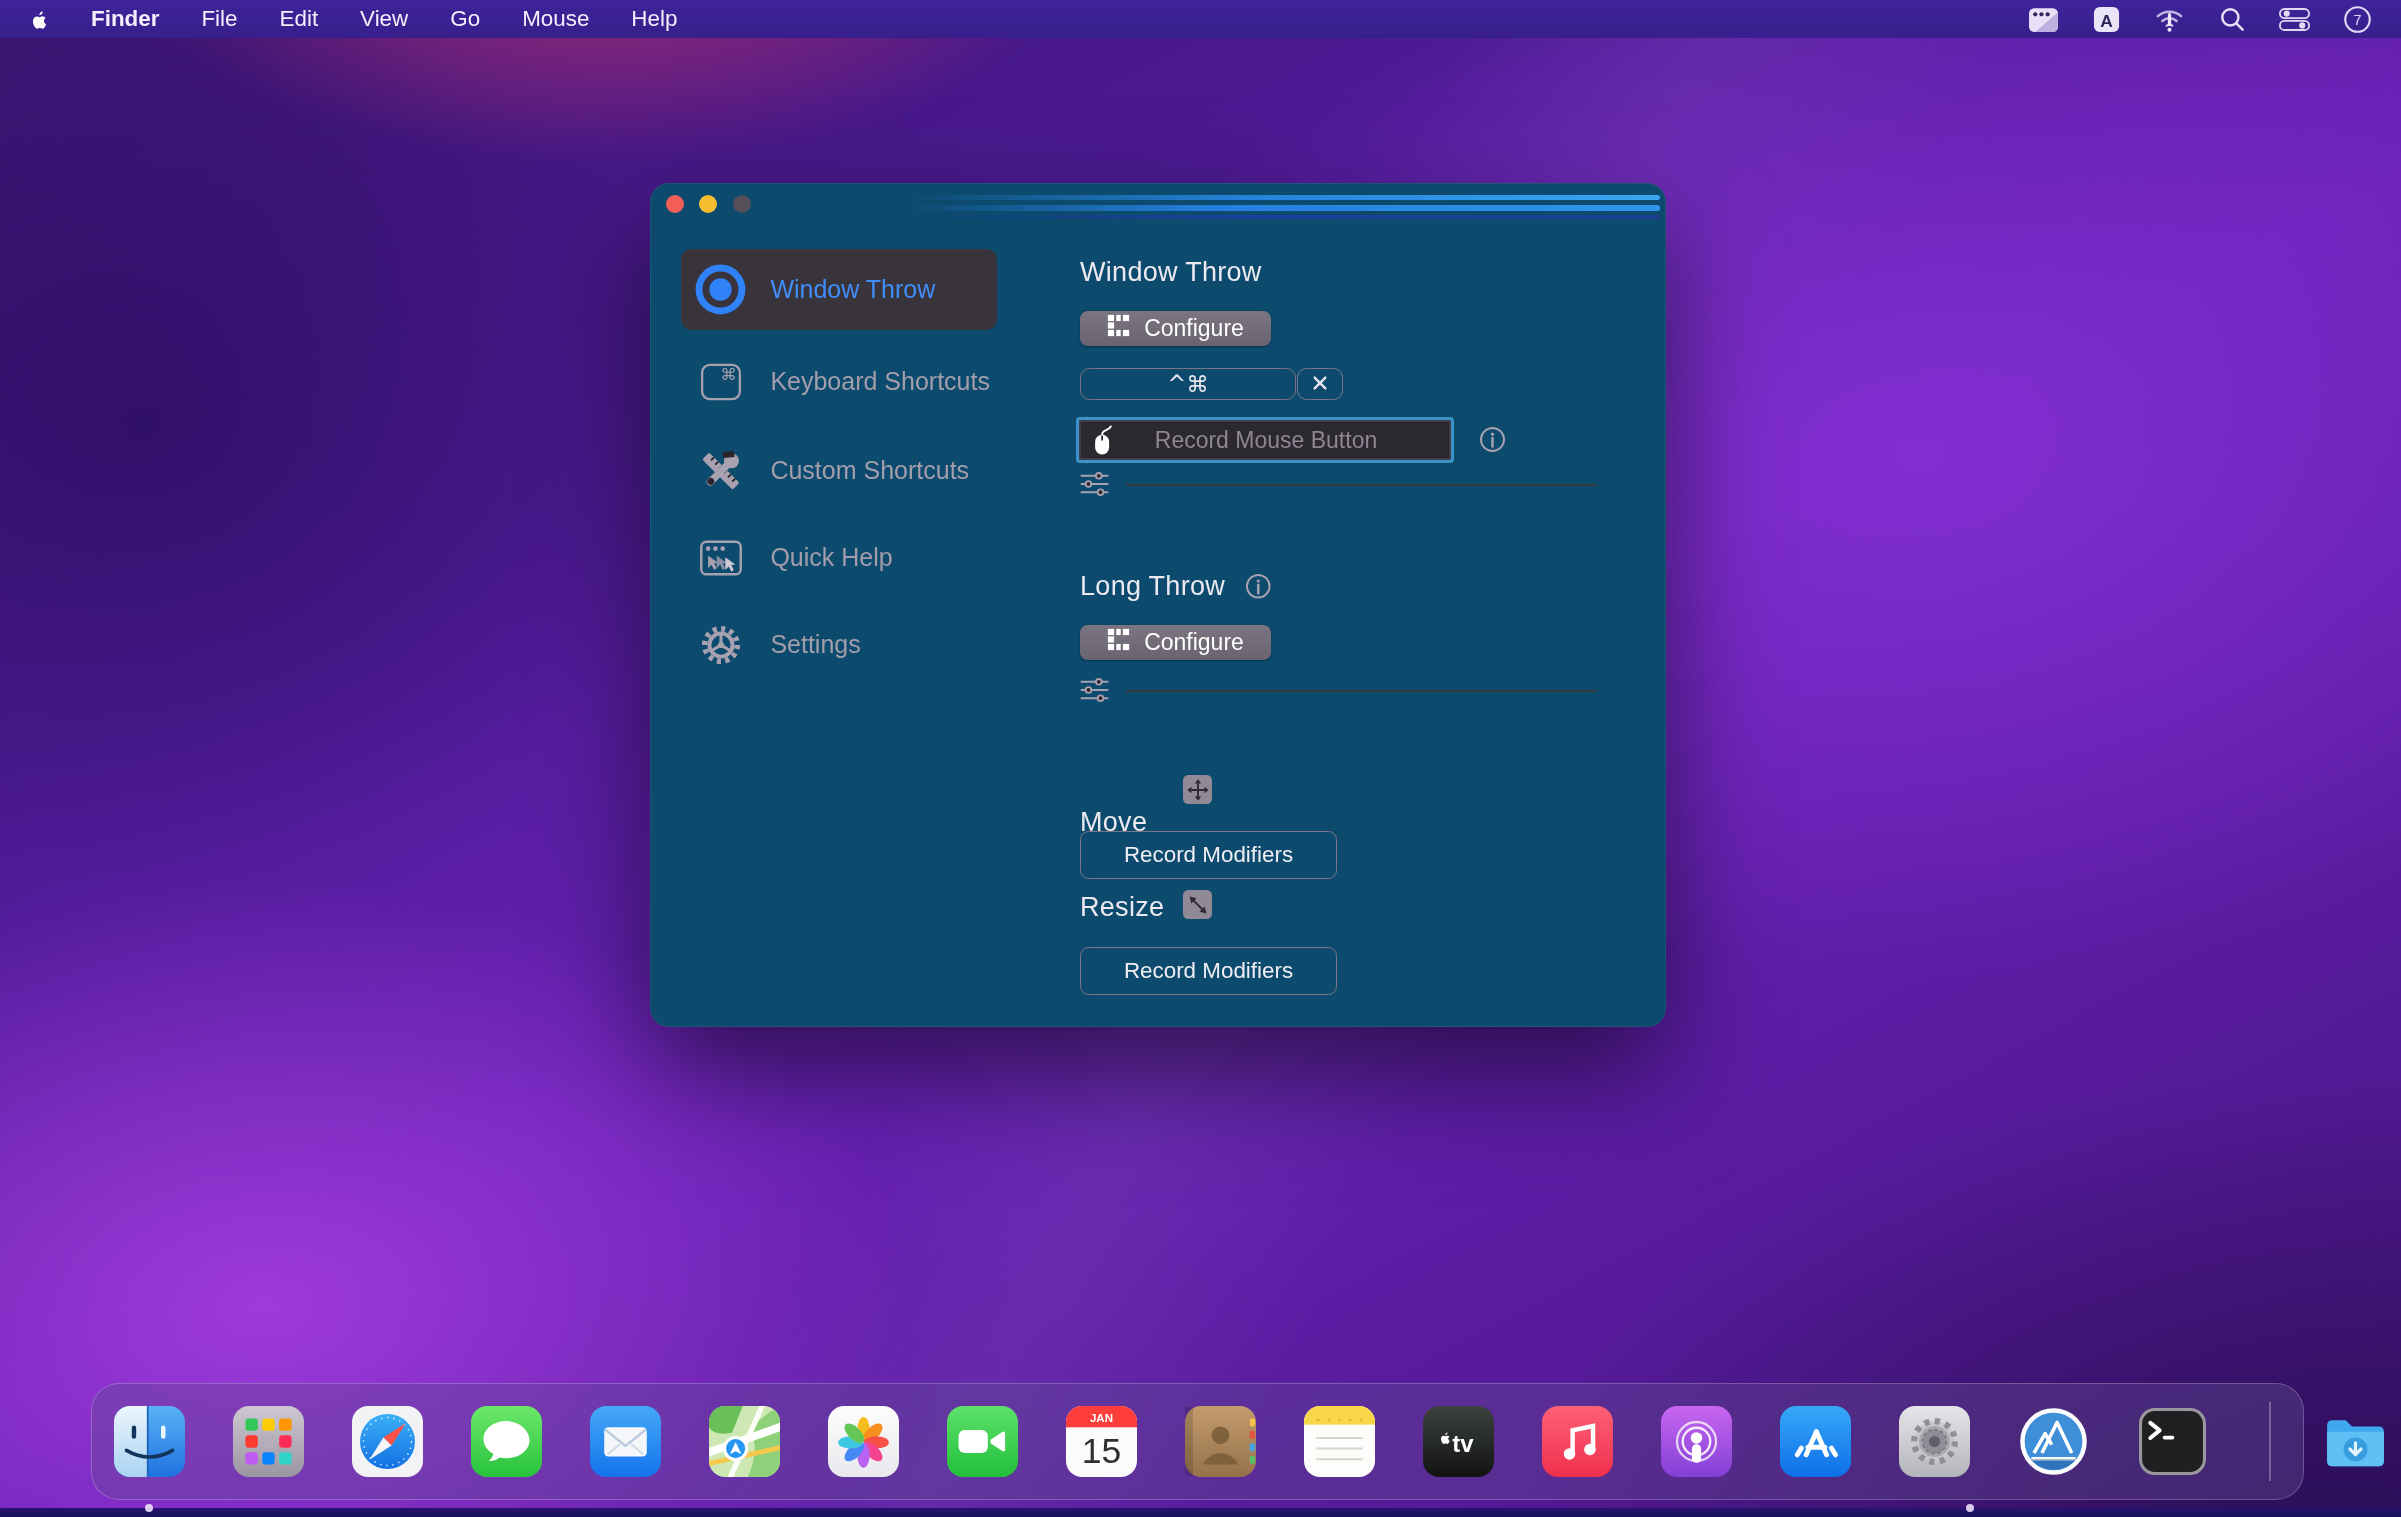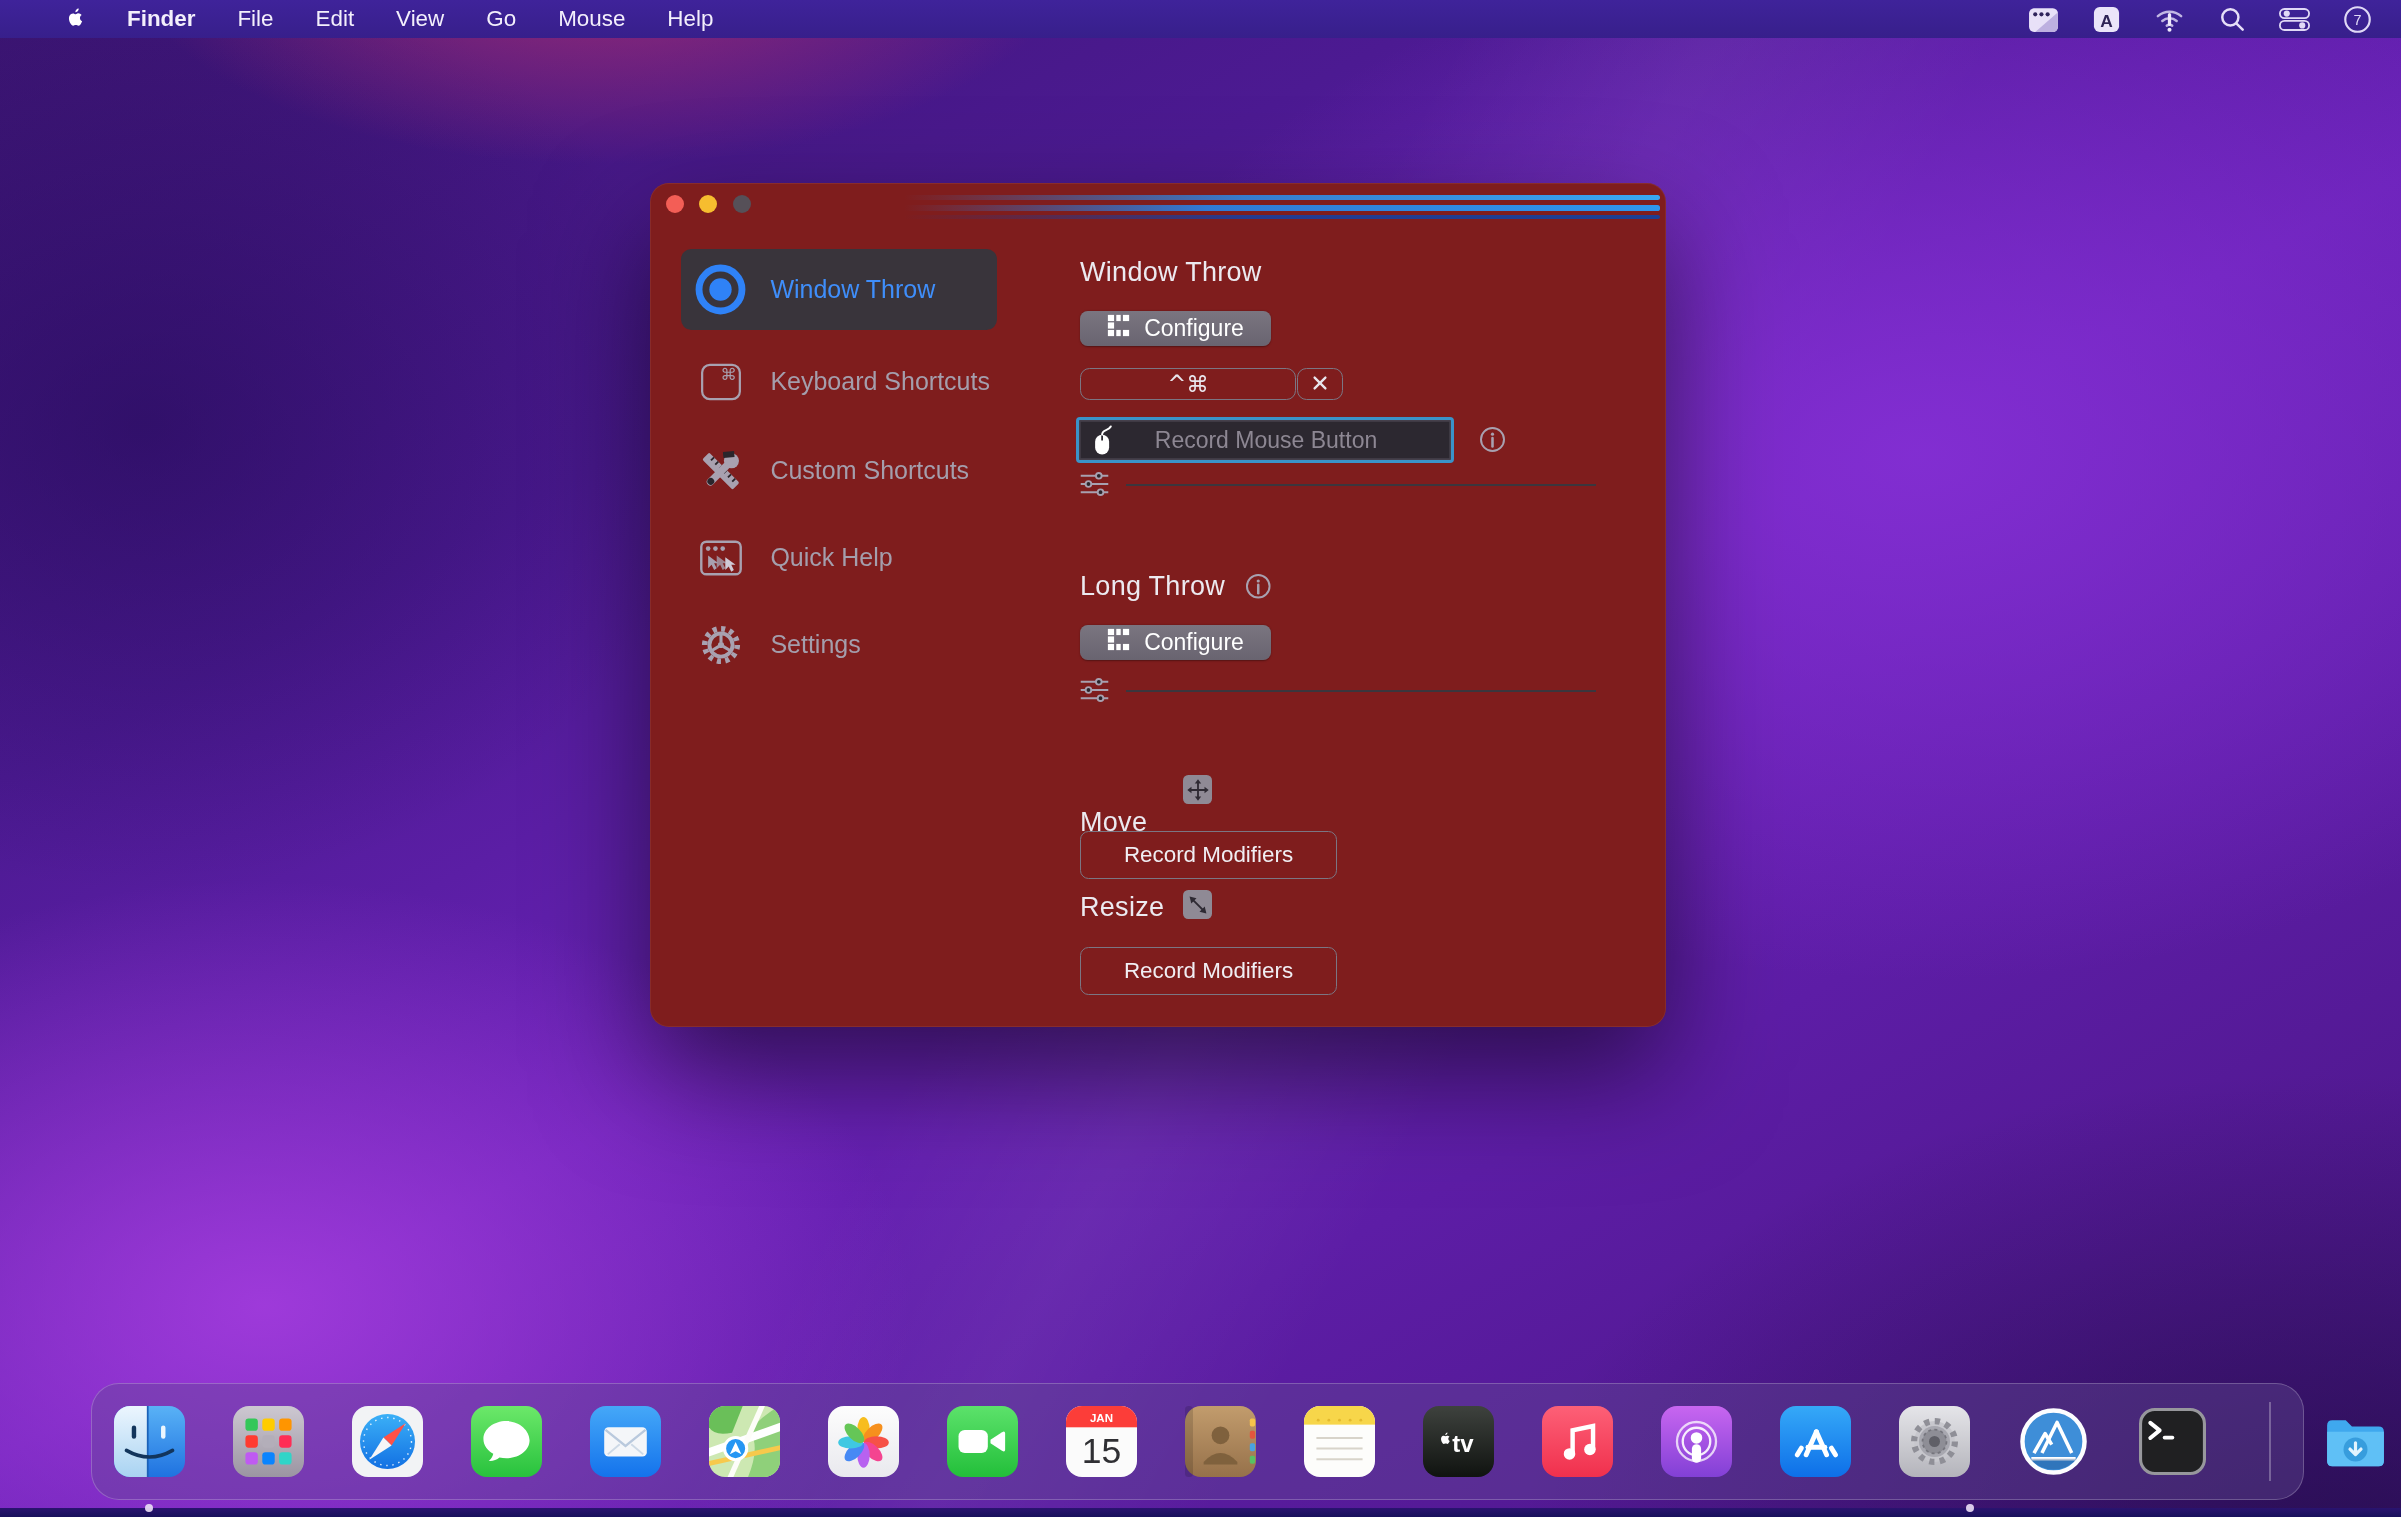--- a/index.html
+++ b/index.html
@@ -17,30 +17,30 @@
       linear-gradient(118deg, transparent 46%, rgba(255,255,255,.055) 54%, transparent 63%),
       linear-gradient(152deg, #3c1573 0%, #4c1a92 28%, #6a22b8 52%, #5d1da6 70%, #47157f 100%);
   }
   .bottom-strip { position:absolute; left:0; right:0; bottom:0; height:10.4px;
     background:linear-gradient(180deg,#2a1470,#151059); }
 
   
   .menubar { position:absolute; top:0; left:0; right:0; height:38px;
     background:linear-gradient(180deg,#3f239a,#371f8b);
     display:flex; align-items:center; color:#f3effc; font-size:22.4px; z-index:50; }
-  .menu-left { display:flex; align-items:flex-start; gap:42px; padding-left:26px;margin-left:36px; }
+  .menu-left { display:flex; align-items:flex-end; gap:42px; padding-left:26px; }
   .menu-left .apple { display:flex; align-items:center; }
   .menu-item { white-space:nowrap; }
   .menu-item.active { font-weight:bold; }
   .menu-right { margin-left:auto; display:flex; align-items:center; gap:33px; padding-right:29px; }
   .status-icon { display:flex; align-items:center; justify-content:center; }
 
   
   .window { position:absolute; left:650px; top:183px; width:1016px; height:844px;
-    background:#7f1d1d; border-radius:19px;
+    background:#0c4a6e; border-radius:19px;
     box-shadow:0 47px 112px rgba(0,0,0,.55), inset 0 0 0 0.9px rgba(255,255,255,.07);
     z-index:20; overflow:hidden; }
   .traffic { position:absolute; top:12px; width:18px; height:18px; border-radius:50%; }
   .t-close { left:15.5px;  background:#f35e56; }
   .t-min   { left:49px;  background:#f6bd2f; }
   .t-zoom  { left:83px;  background:#565058; }
 
   .streak { position:absolute; left:254px; top:11.2px; width:756px; height:26px; }
   .streak div { position:absolute; left:0; right:0; border-radius:2.6px; }
   .streak .s1 { top:0.9px;  height:5.2px; background:linear-gradient(90deg, rgba(36,120,224,0) 0%, rgba(42,140,236,.85) 45%, #39a7f2 100%); }

